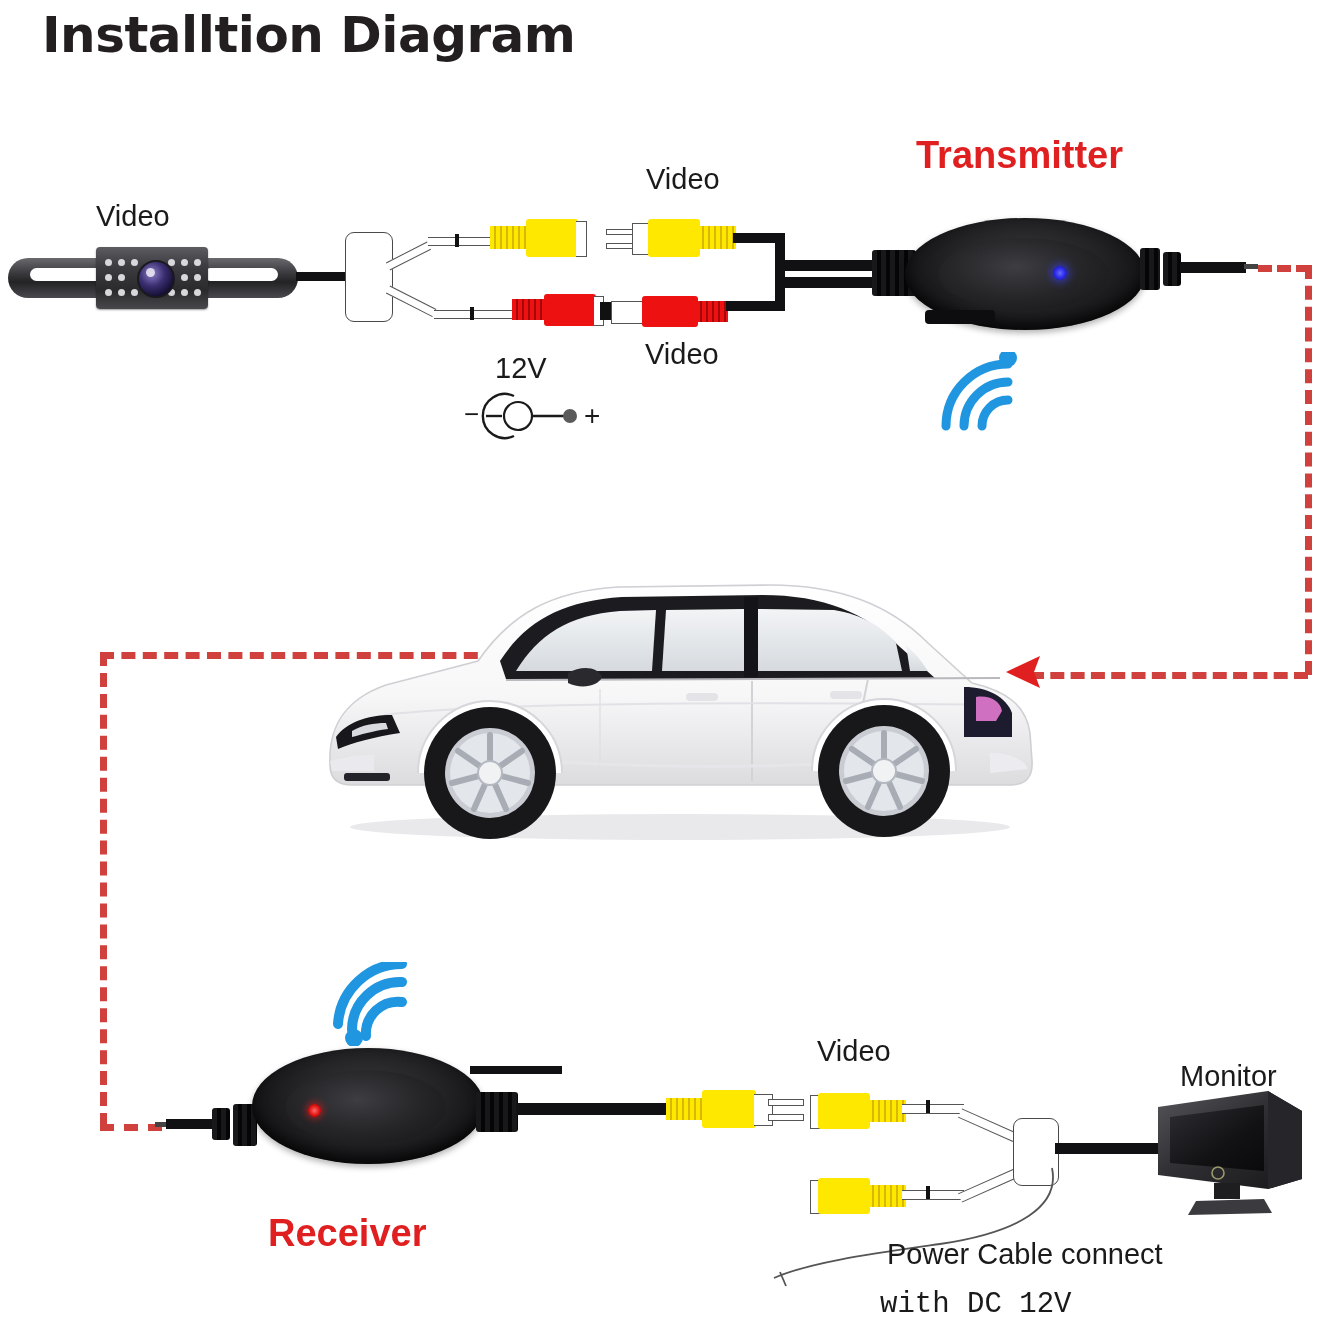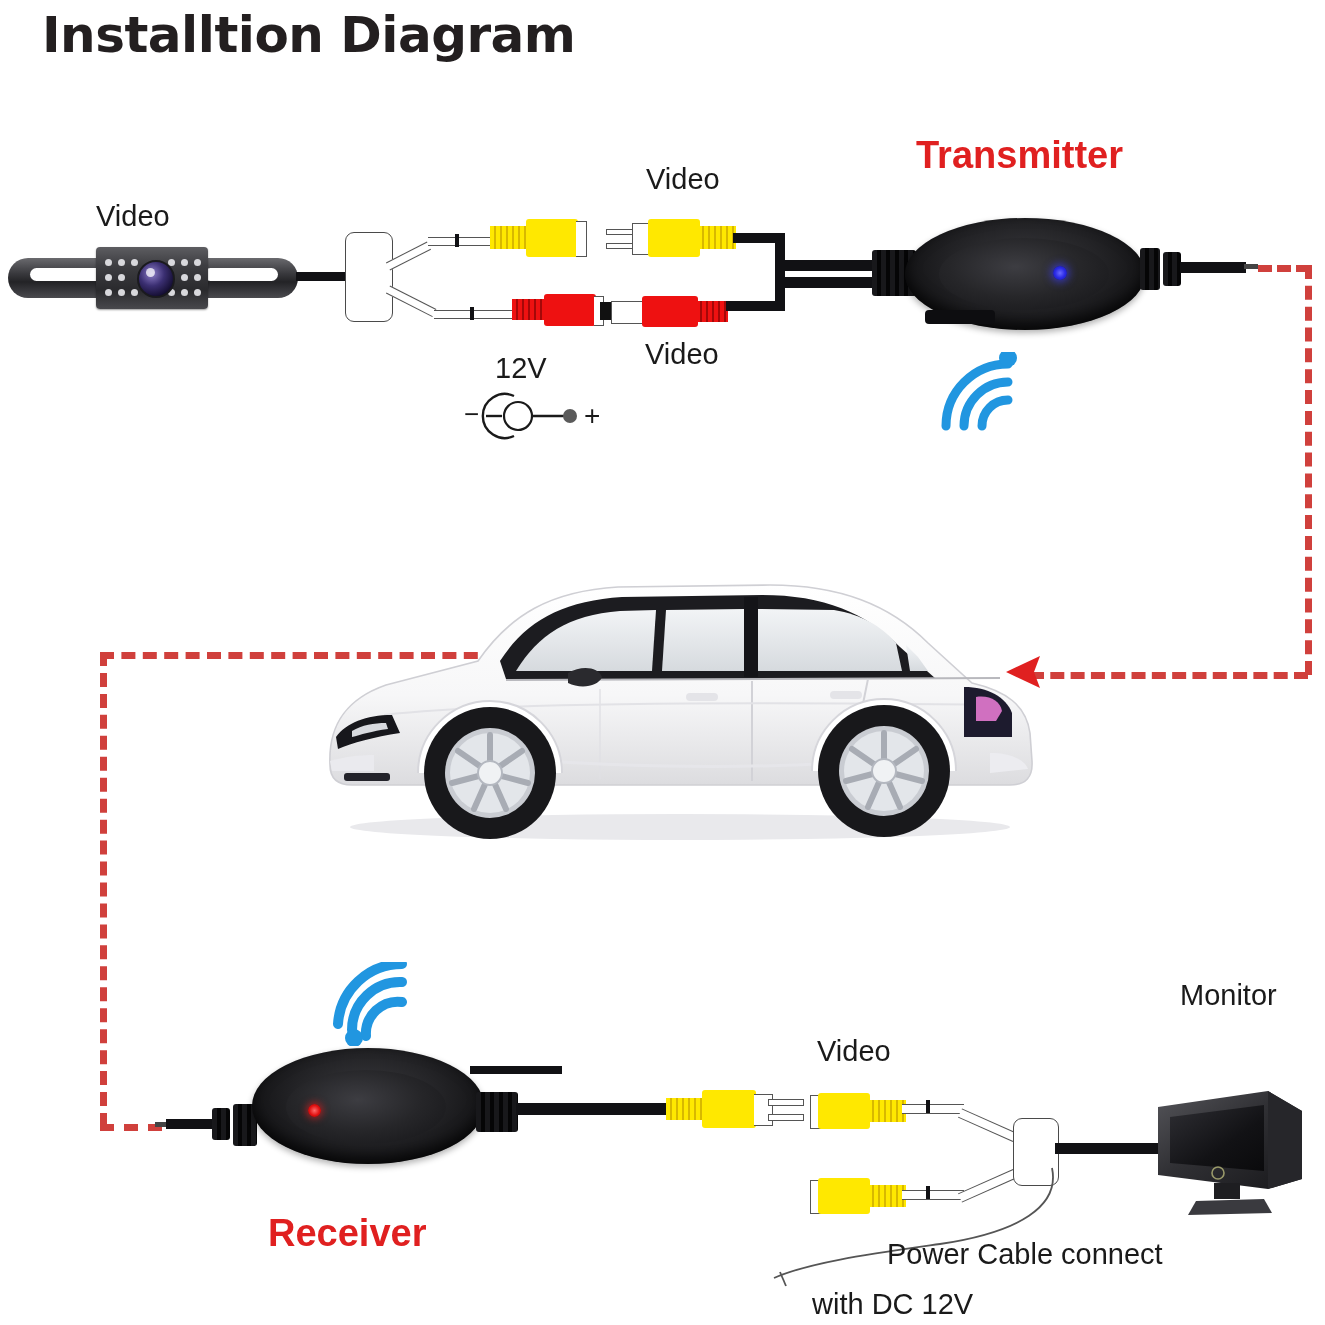--- a/index.html
+++ b/index.html
@@ -442,21 +442,21 @@
 
   <div class="abs wire-black" style="left:1055px; top:1143px; width:110px; height:11px;"></div>
 
   <div class="abs" style="left:760px; top:1160px;">
     <svg width="300" height="130" viewBox="0 0 300 130">
       <path d="M292 8 C300 46, 260 72, 180 84 C110 94, 50 102, 14 118" fill="none" stroke="#555" stroke-width="1.8"></path>
       <path d="M20 112 L26 126" fill="none" stroke="#555" stroke-width="1.8"></path>
     </svg>
   </div>
 
-  <div class="abs label" style="left:1180px; top:979px;">Monitor</div>
+  <div class="abs label" style="left:1180px; top:1060px;">Monitor</div>
 
   <div class="abs" style="left:1152px; top:1083px;">
     <svg width="160" height="140" viewBox="0 0 160 140">
       <defs>
         <linearGradient id="monG" x1="0" y1="0" x2="1" y2="1">
           <stop offset="0%" stop-color="#55555a"></stop>
           <stop offset="45%" stop-color="#303034"></stop>
           <stop offset="100%" stop-color="#17171a"></stop>
         </linearGradient>
         <linearGradient id="scrG" x1="0" y1="0" x2="1" y2="1">
@@ -475,15 +475,15 @@
       <circle cx="66" cy="90" r="6" fill="none" stroke="#9a9a6a" stroke-width="1.6"></circle>
 
       <rect x="62" y="100" width="26" height="16" fill="#1e1e21"></rect>
       <path d="M44 118 L112 116 L120 130 L36 132 Z" fill="#3a3a3f"></path>
     </svg>
   </div>
 
   <div class="abs label-red" style="left:268px; top:1212px;">Receiver</div>
 
   <div class="abs label" style="left:887px; top:1238px;">Power Cable connect</div>
-  <div class="abs label" style="left:812px; top:1288px;">with DC 12V</div>
+  <div class="abs label" style="left:880px; top:1288px;font-family:Liberation Mono, monospace;">with DC 12V</div>
 
 </div>
 
 </body></html>

